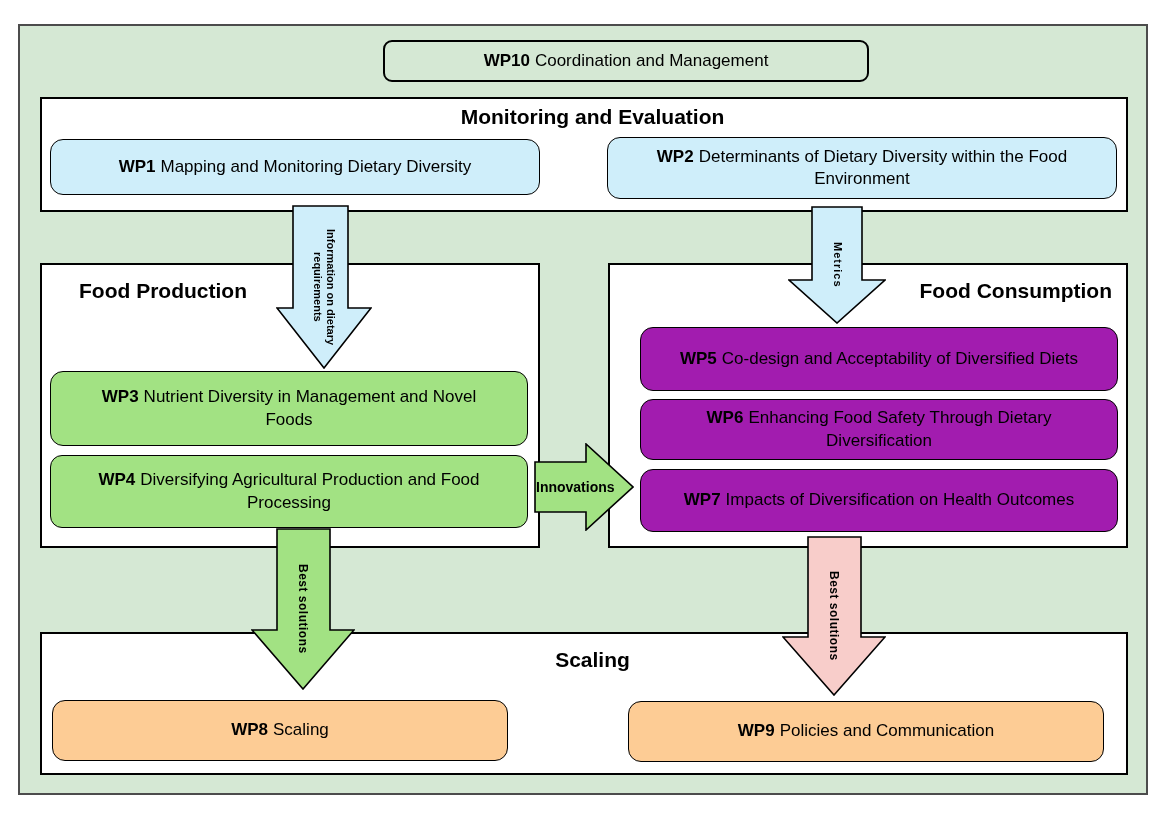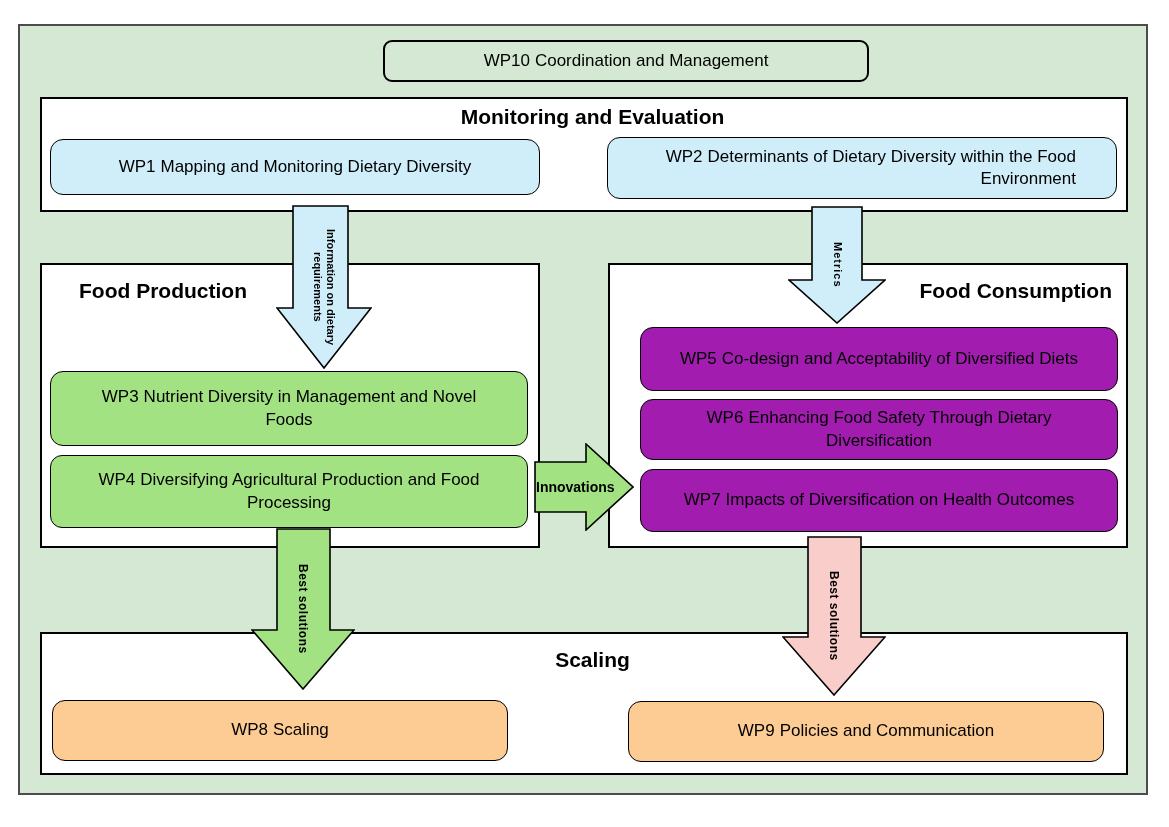--- a/index.html
+++ b/index.html
@@ -51,28 +51,28 @@
   .title-impact { left: 0; right: 0; text-align: center; top: 14px; }
   .wp-box {
     position: absolute;
     border: 1.5px solid #000;
     border-radius: 13px;
     display: flex; align-items: center; justify-content: center;
     font-size: 17px;
     line-height: 1.32;
     text-align: center;
   }
-  .wp-id { font-weight: normal; margin-right: 5px; }
+  .wp-id { font-weight: bold; margin-right: 5px; }
   .box-blue   { background: #cfeefa; }
   .box-green  { background: #a2e283; }
   .box-pink   { background: #a21caf; }
   .box-orange { background: #fdcc95; }
   
   .wp1 { left: 8px;   top: 40px;  width: 490px; height: 56px; }
-  .wp2 { left: 565px; top: 38px;  width: 510px; height: 62px; padding: 16px 40px; text-align: right; }
+  .wp2 { left: 565px; top: 38px;  width: 510px; height: 62px; padding: 16px 40px; }
   .wp3 { left: 8px;   top: 106px; width: 478px; height: 75px; padding: 0 35px; }
   .wp4 { left: 8px;   top: 190px; width: 478px; height: 73px; padding: 0 35px; border-radius: 12px; }
   .wp5 { left: 30px;  top: 62px;  width: 478px; height: 64px; padding: 0 35px; }
   .wp6 { left: 30px;  top: 134px; width: 478px; height: 61px; padding: 0 35px; }
   .wp7 { left: 30px;  top: 204px; width: 478px; height: 63px; padding: 0 35px; }
   .wp8 { left: 10px;  top: 66px;  width: 456px; height: 61px; justify-content: center; }
   .wp9 { left: 586px; top: 67px;  width: 476px; height: 61px; }
   
   .arrow { position: absolute; }
   .arrow svg { display: block; }

